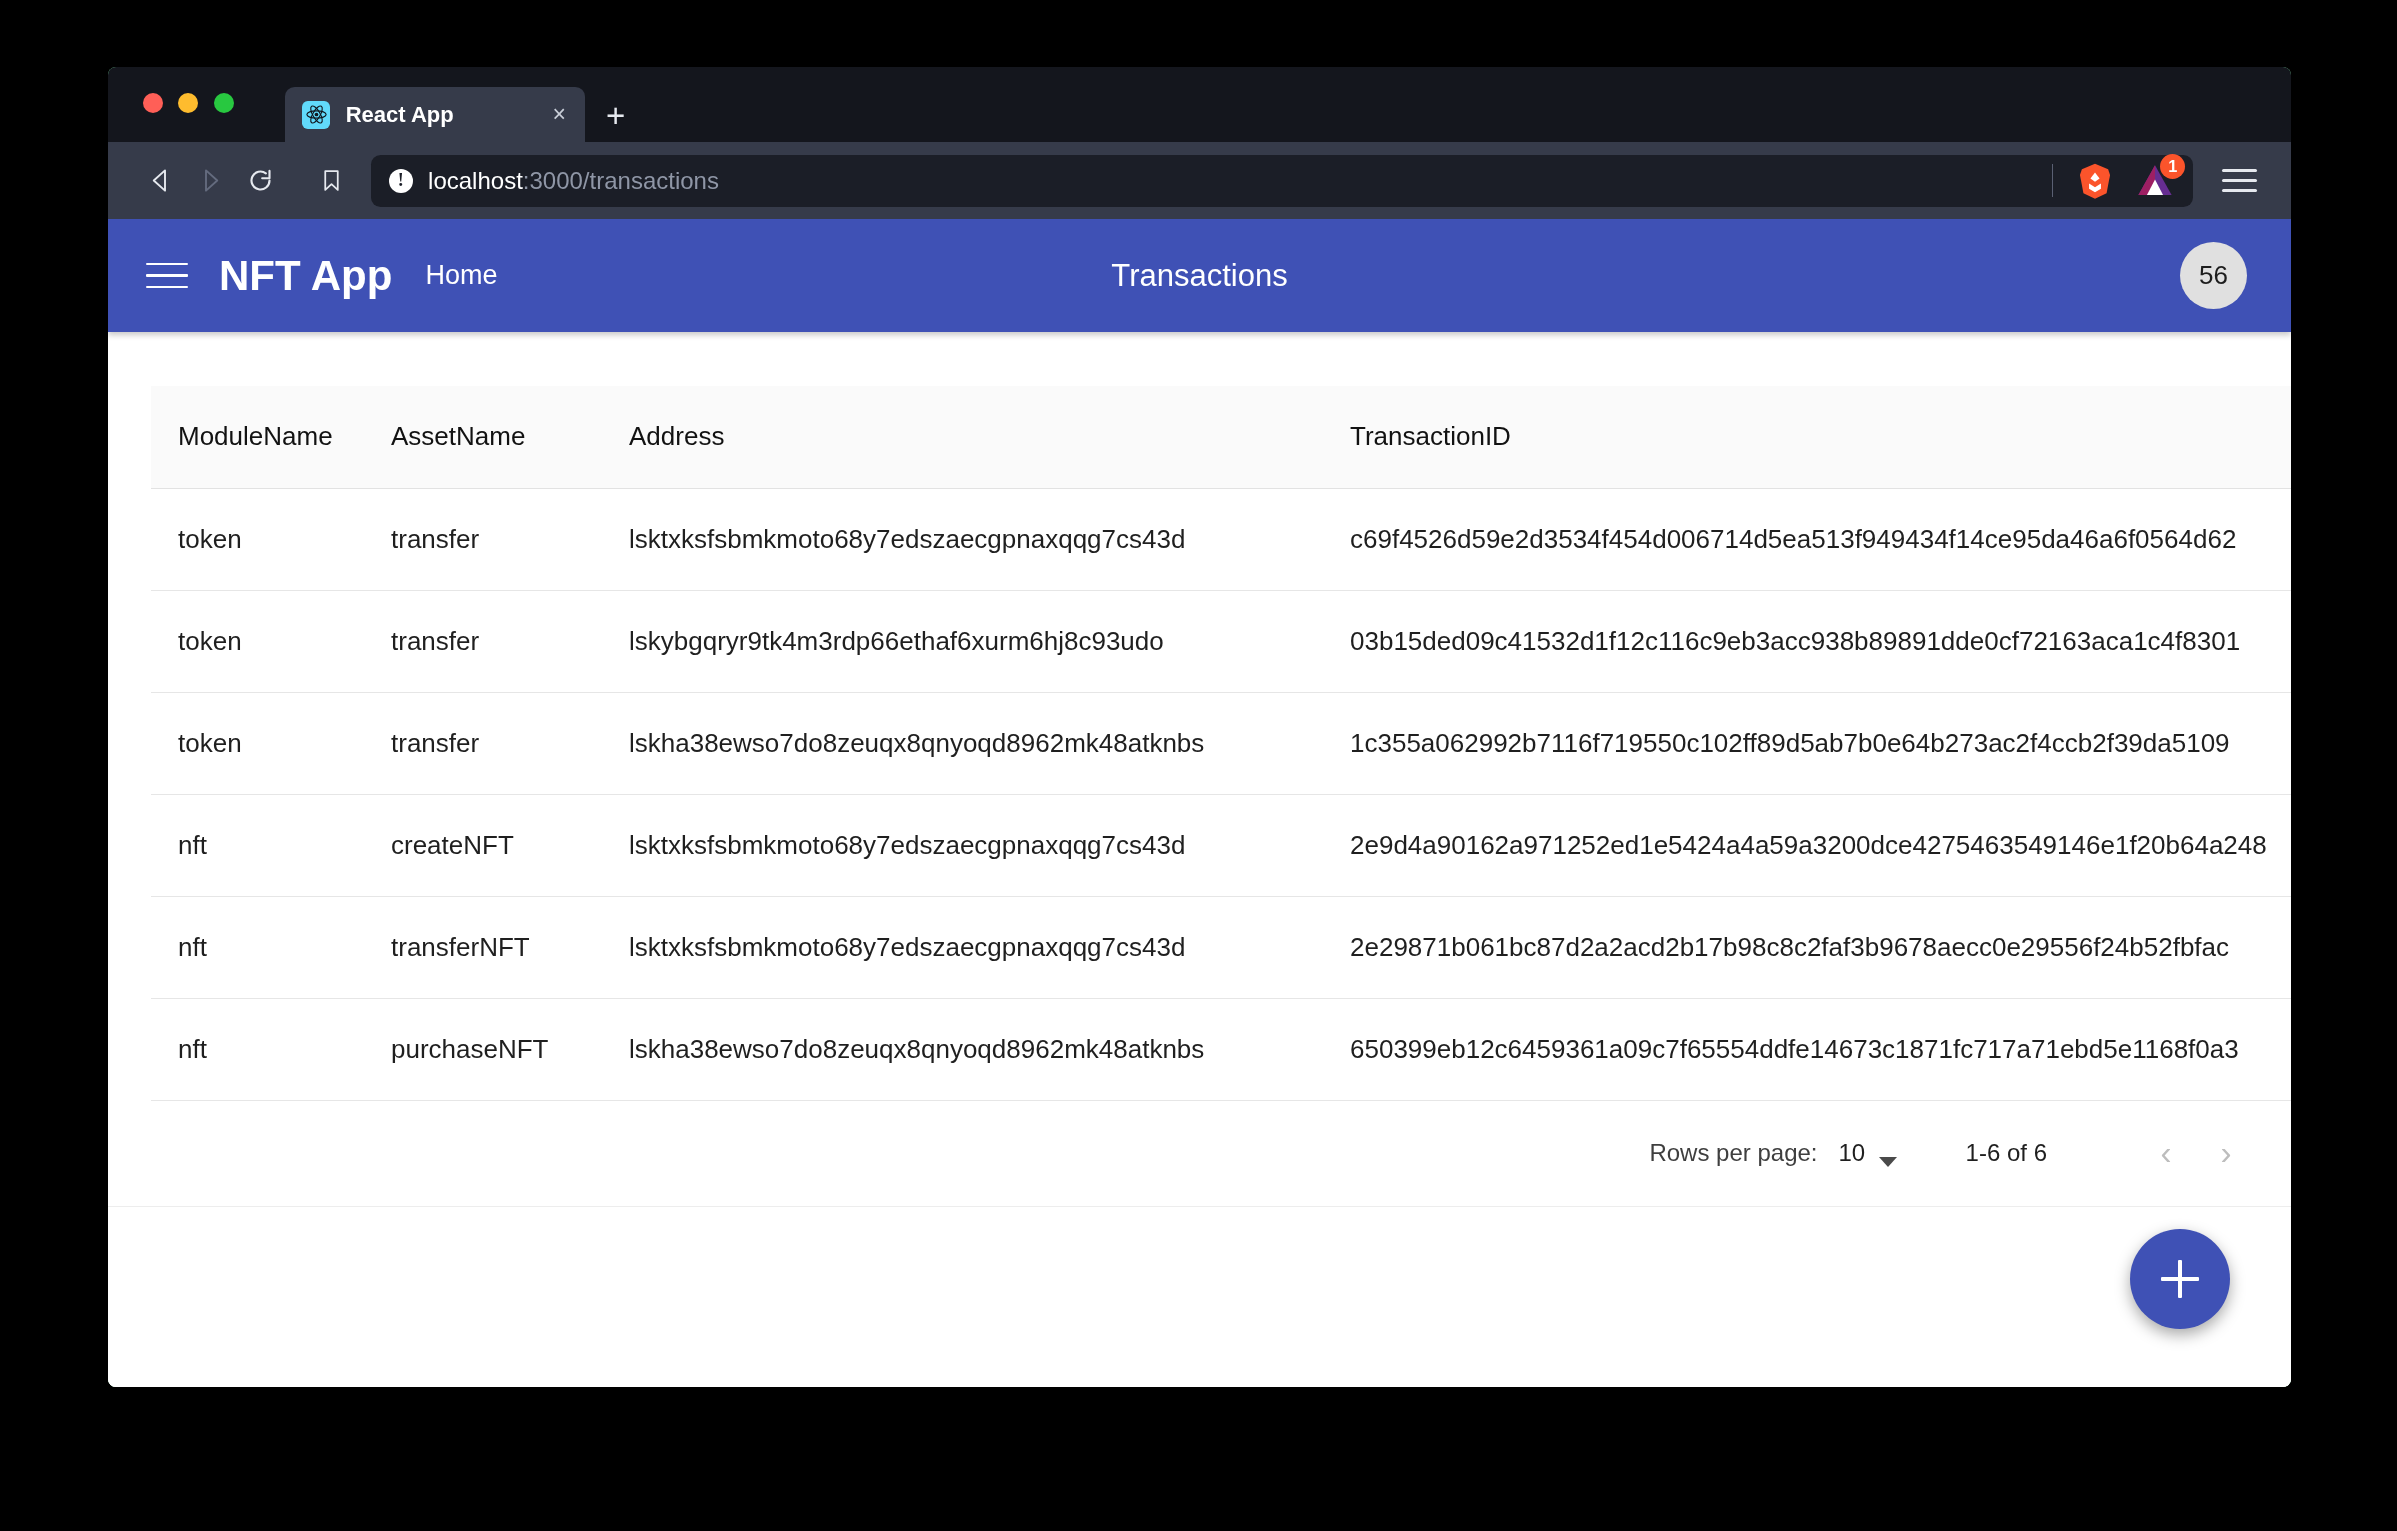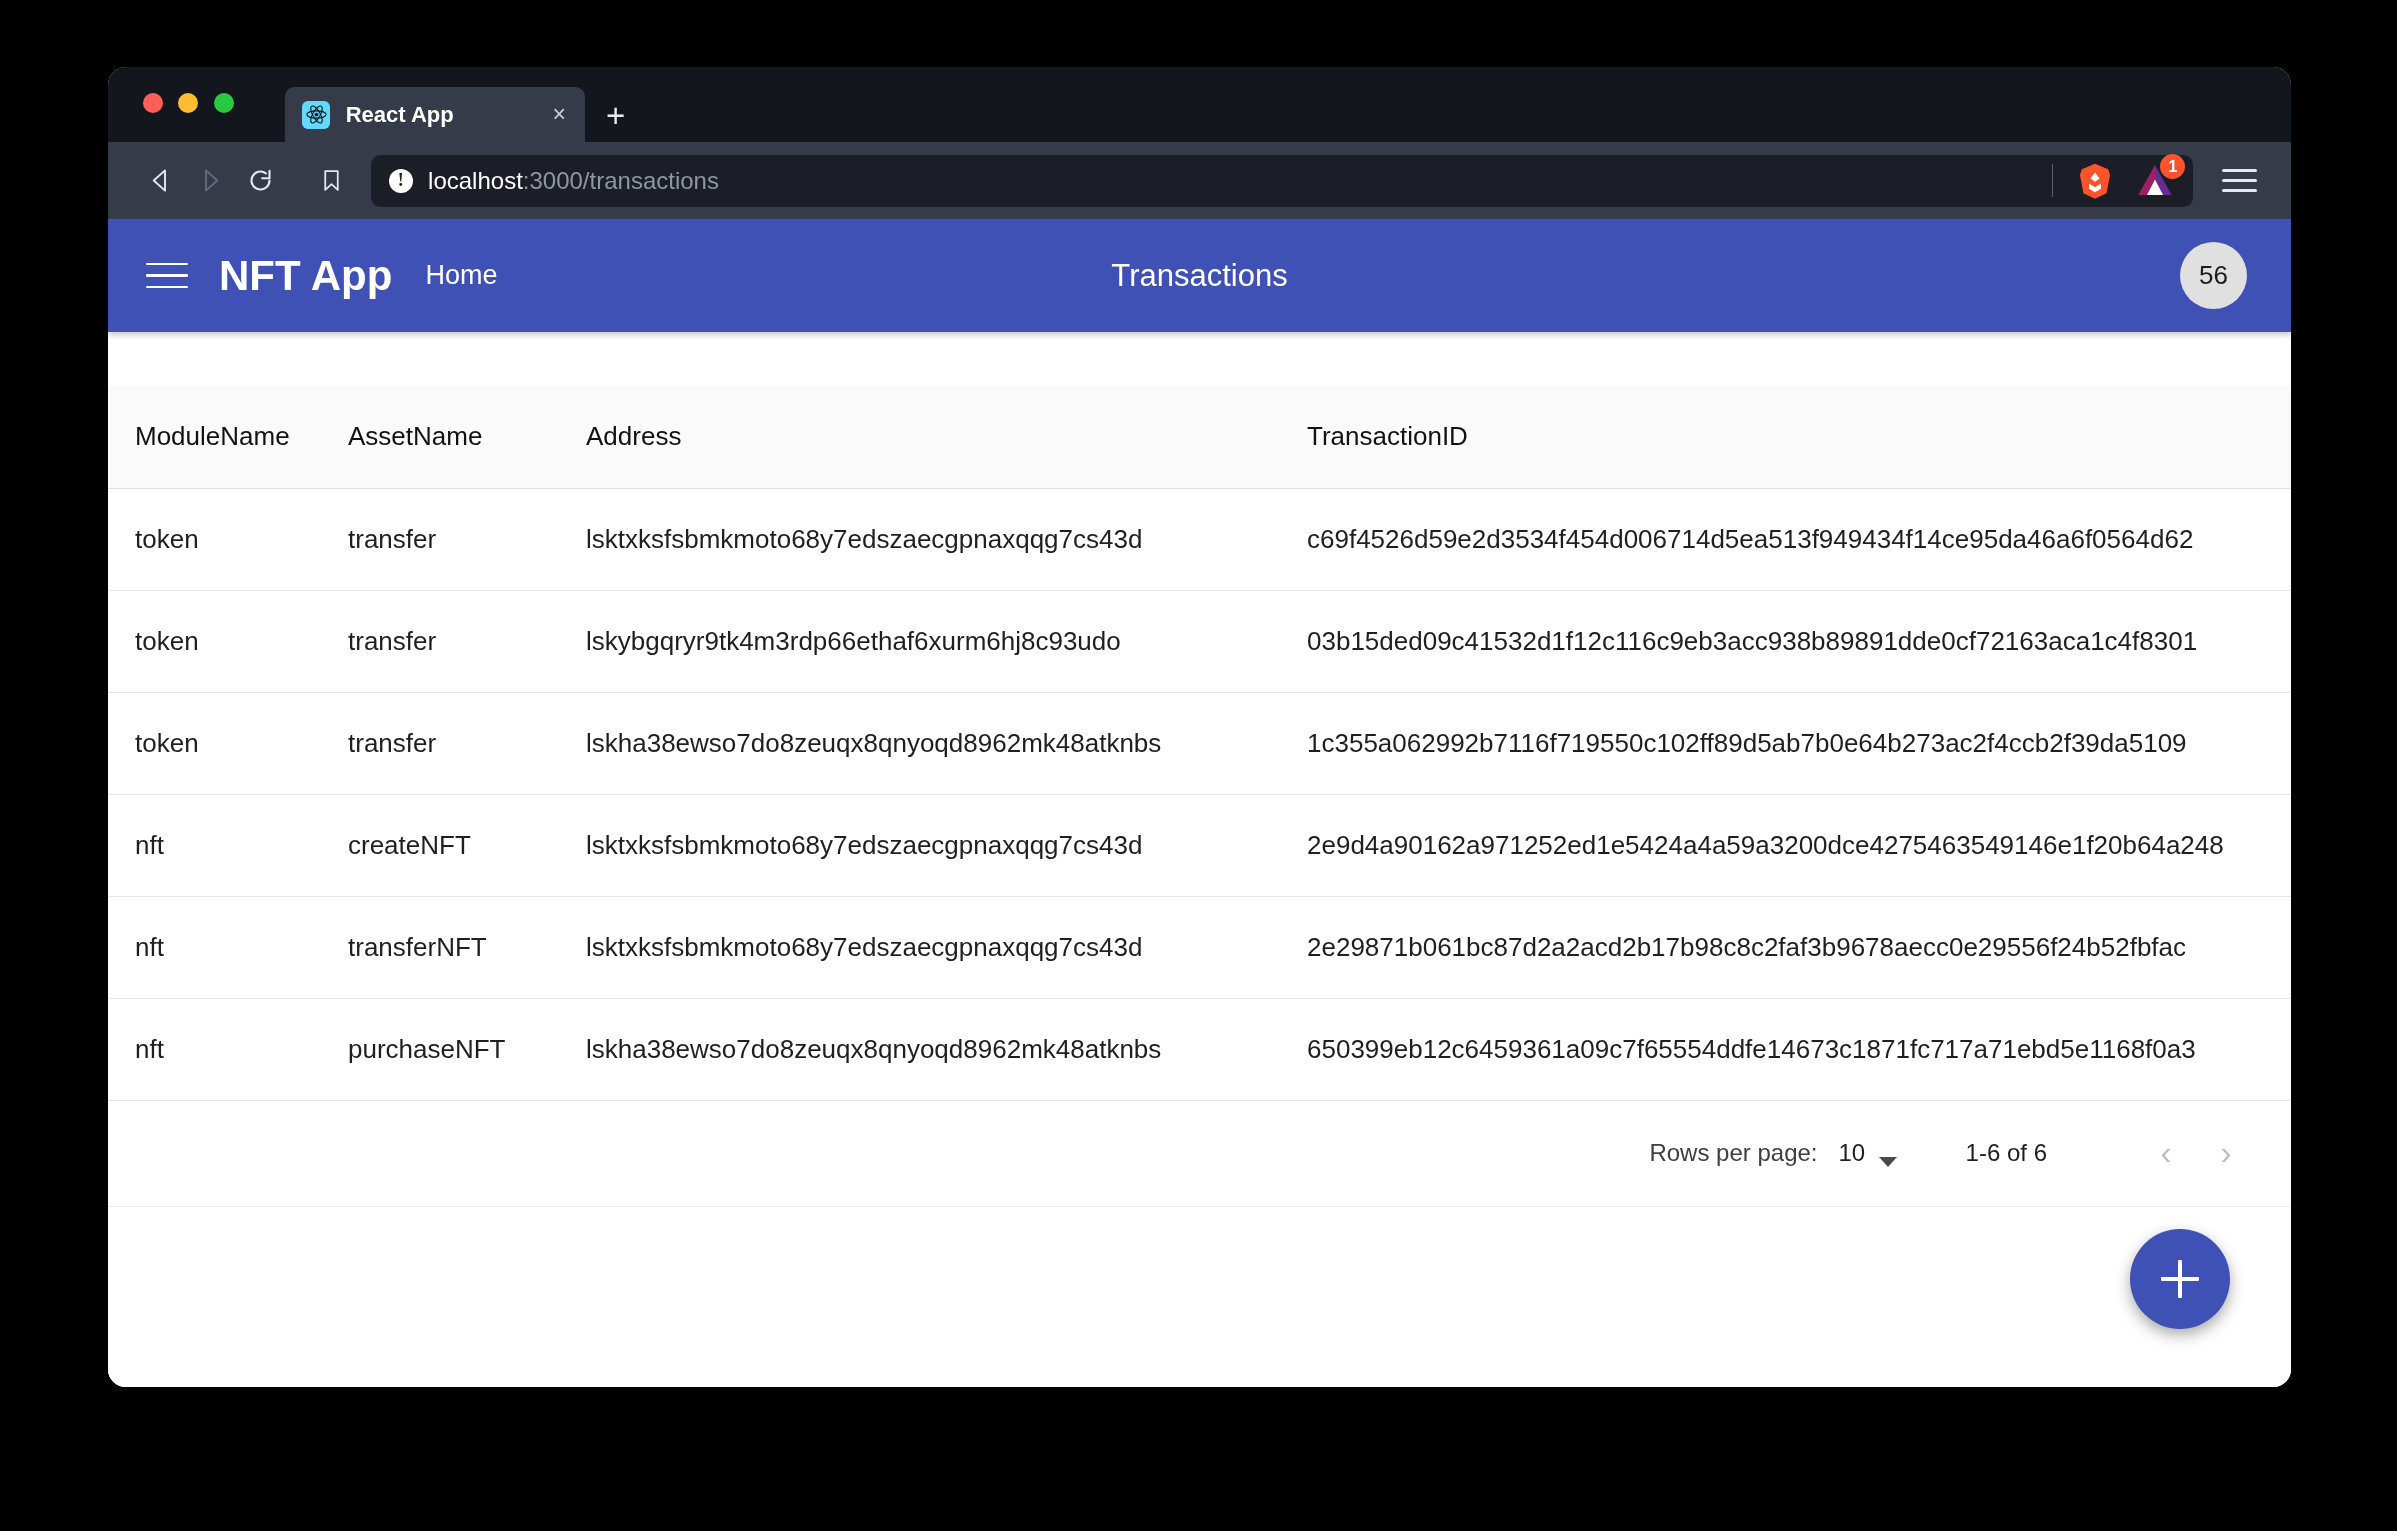--- a/index.html
+++ b/index.html
@@ -12,21 +12,21 @@
   }
 
   
   .browser-window {
     position: absolute;
     left: 108px;
     top: 67px;
     width: 2183px;
     height: 1320px;
     background: #86efac;
-    border-radius: 18px;
+    border-radius: 8px;
     overflow: hidden;
     box-shadow: 0 9.6px 38px rgba(0,0,0,0.6);
   }
 
   
   .tab-strip {
     position: relative;
     height: 75px;
     background: #14161d;
     display: flex;
@@ -223,20 +223,21 @@
     flex: 0 0 auto;
   }
 
   .gap-white { height: 54px; background: #ffffff; }
 
   
   .table-wrap {
     position: relative;
     background: #ffffff;
     overflow: hidden;
+    padding-left: 43px;
   }
   table.txtable {
     border-collapse: collapse;
     table-layout: fixed;
     width: 2498px;
     font-size: 26px;
     color: #1a1a1a;
   }
   table.txtable thead tr { background: #fafafa; }
   table.txtable th {

